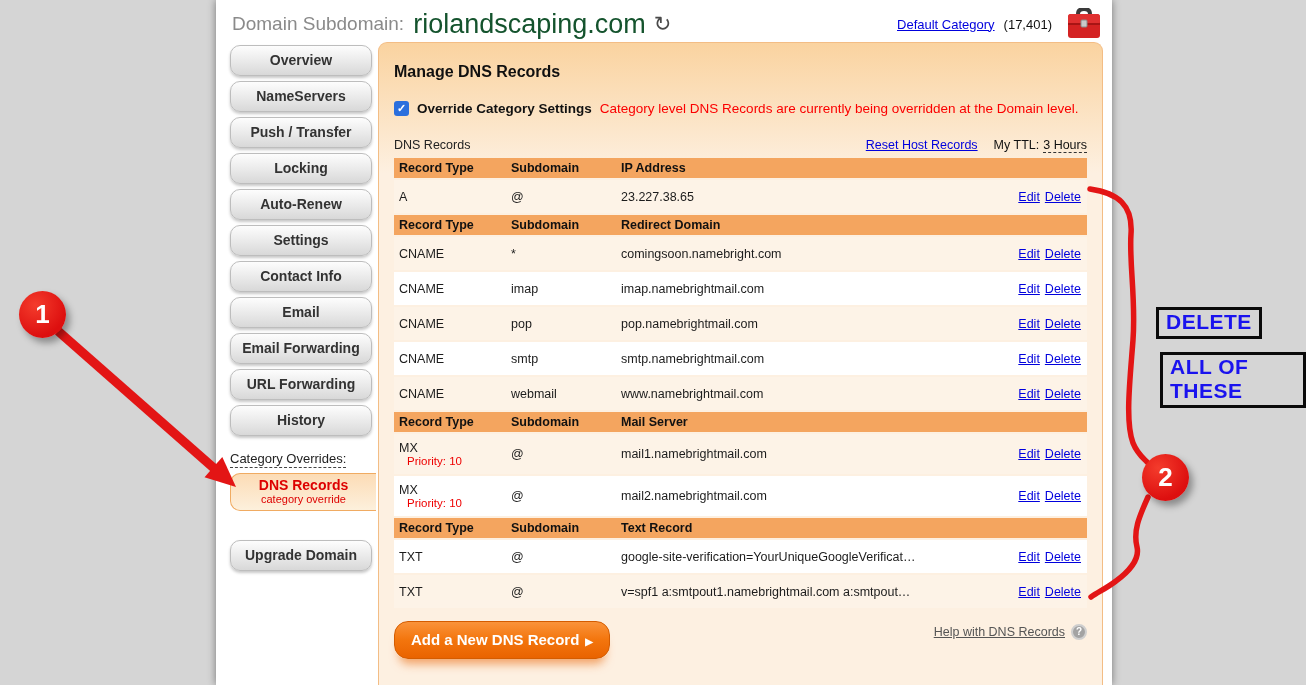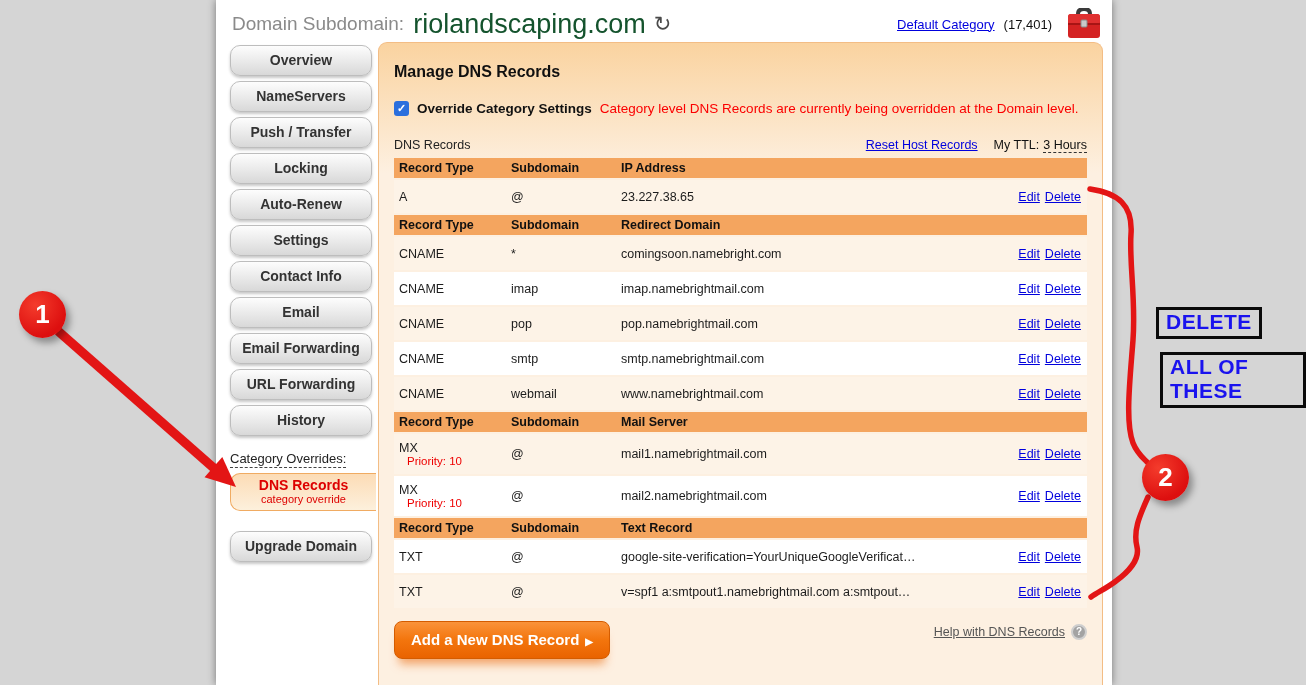--- a/index.html
+++ b/index.html
@@ -32,21 +32,21 @@
     cursor:pointer; }
   .cat-overrides { margin:13px 0 6px 0; }
   .cat-overrides span { font-size:13px; color:#222; border-bottom:1px dashed #444;
     padding-bottom:1px; }
   .dns-item { position:relative; width:146px; padding:3px 0 4px 0; text-align:center;
     background:linear-gradient(#fcdcb6,#fdf0dc);
     border:1px solid #f0ab62; border-right:none; border-radius:10px 0 0 10px;
     cursor:pointer; }
   .dns-item .t1 { font-size:14px; font-weight:bold; color:#dd0000; line-height:16px; }
   .dns-item .t2 { font-size:11px; color:#dd0000; line-height:13px; }
-  .upgrade-wrap { margin-top:20px; }
+  .upgrade-wrap { margin-top:29px; }
 
   
   .main-panel { position:absolute; left:162px; top:42px; width:725px; height:643px;
     border:1px solid #f3bd85; border-bottom:none; border-radius:9px 9px 0 0;
     background:linear-gradient(#fad3a0, #fdf0e1 130px); }
   .mp-title { position:absolute; left:15px; top:20px; font-size:16px; font-weight:bold; color:#101010; }
   .override-row { position:absolute; left:15px; top:58px; display:flex; align-items:center; }
   .checkbox { width:15px; height:15px; background:#2b6fdd; border-radius:3px;
     color:#fff; font-size:11px; font-weight:bold; text-align:center; line-height:15px; cursor:pointer; }
   .override-label { font-size:13.5px; font-weight:bold; color:#111; margin-left:8px; }
@@ -72,21 +72,21 @@
   .c1 { width:112px; }
   .c2 { width:110px; }
   .c3 { flex:1; min-width:0; white-space:nowrap; overflow:hidden; }
   .actions { width:84px; text-align:right; white-space:nowrap; }
   .actions a { color:#0000dd; text-decoration:underline; cursor:pointer; }
   .actions a + a { margin-left:5px; }
   .mx-priority { font-size:11.5px; color:#ee0000; padding-left:8px; line-height:13px; }
 
   
   .mp-footer { position:absolute; left:15px; top:578px; width:693px; display:flex; }
-  .add-btn { position:relative; width:216px; height:38px; border:1px solid #d45c00; border-radius:8px;
+  .add-btn { position:relative; width:216px; height:38px; border:1px solid #d45c00; border-radius:14px;
     background:linear-gradient(#fa933a,#f3750d 50%,#e96300);
     color:#fff; font-size:15px; font-weight:bold; text-align:center; line-height:36px;
     cursor:pointer; box-shadow:0 10px 10px -5px rgba(233,99,0,.55); }
   .add-btn .arr { font-size:10px; margin-left:6px; }
   .help-wrap { margin-left:auto; display:flex; align-items:center; height:18px; margin-top:2px; }
   .help-link { font-size:12.5px; color:#555; text-decoration:underline; cursor:pointer; }
   .help-q { width:16px; height:16px; margin-left:6px; border-radius:50%;
     background:#a3a3a3; border:2px solid #cfcfcf;
     color:#fff; font-size:10px; font-weight:bold; text-align:center; line-height:12px; cursor:pointer; }
 

